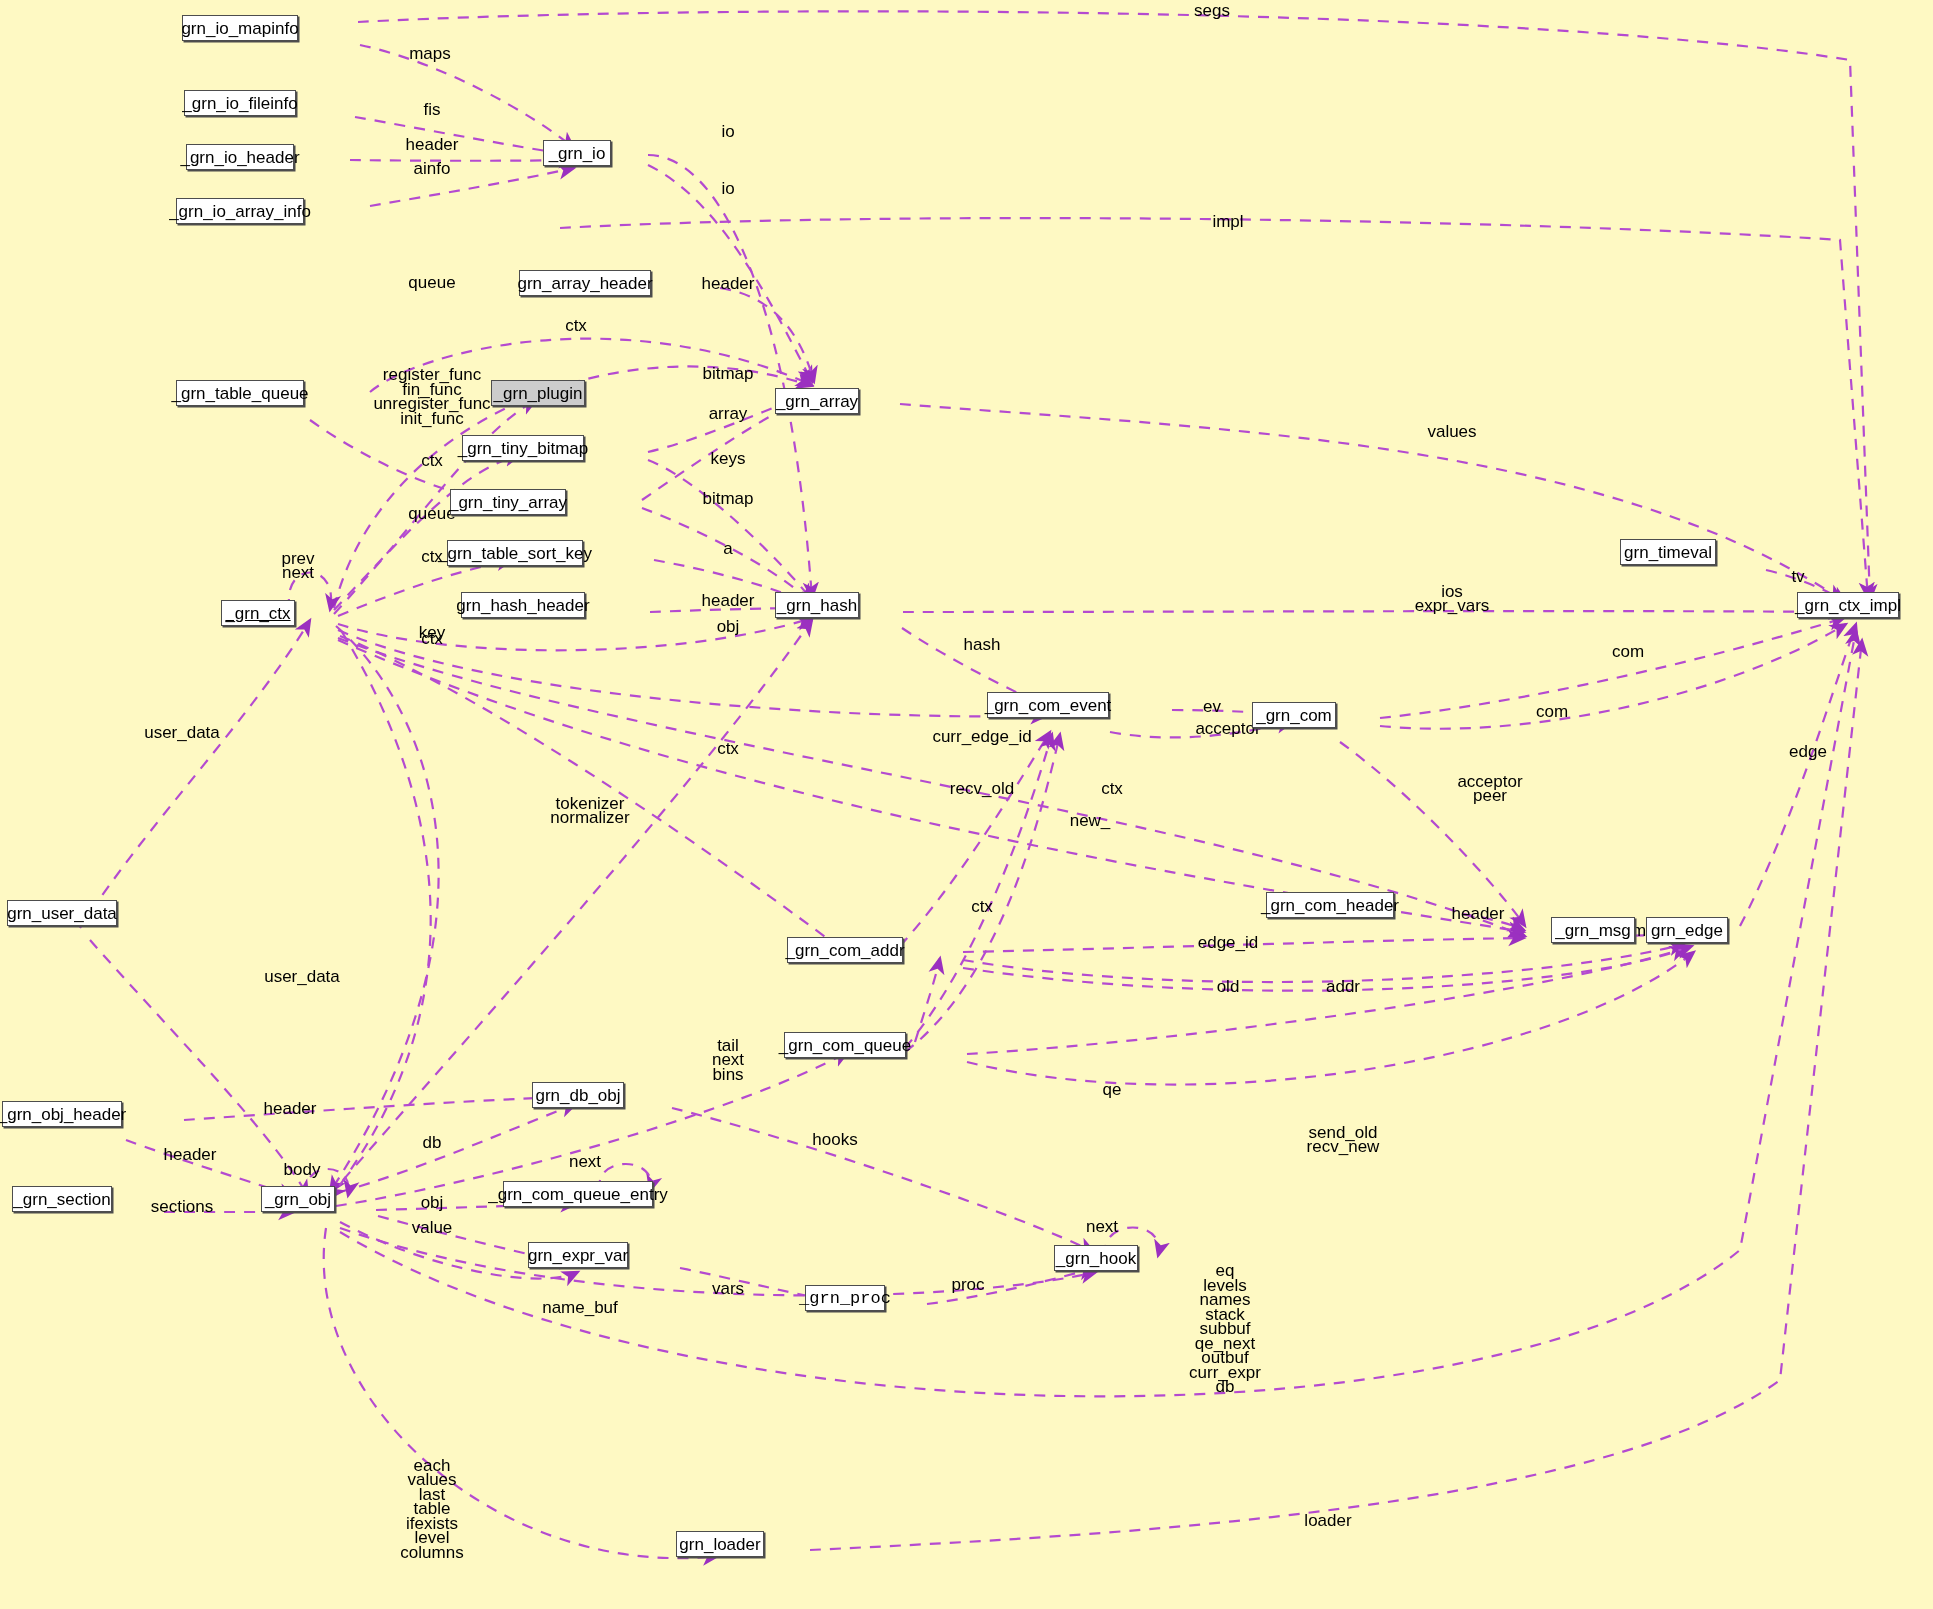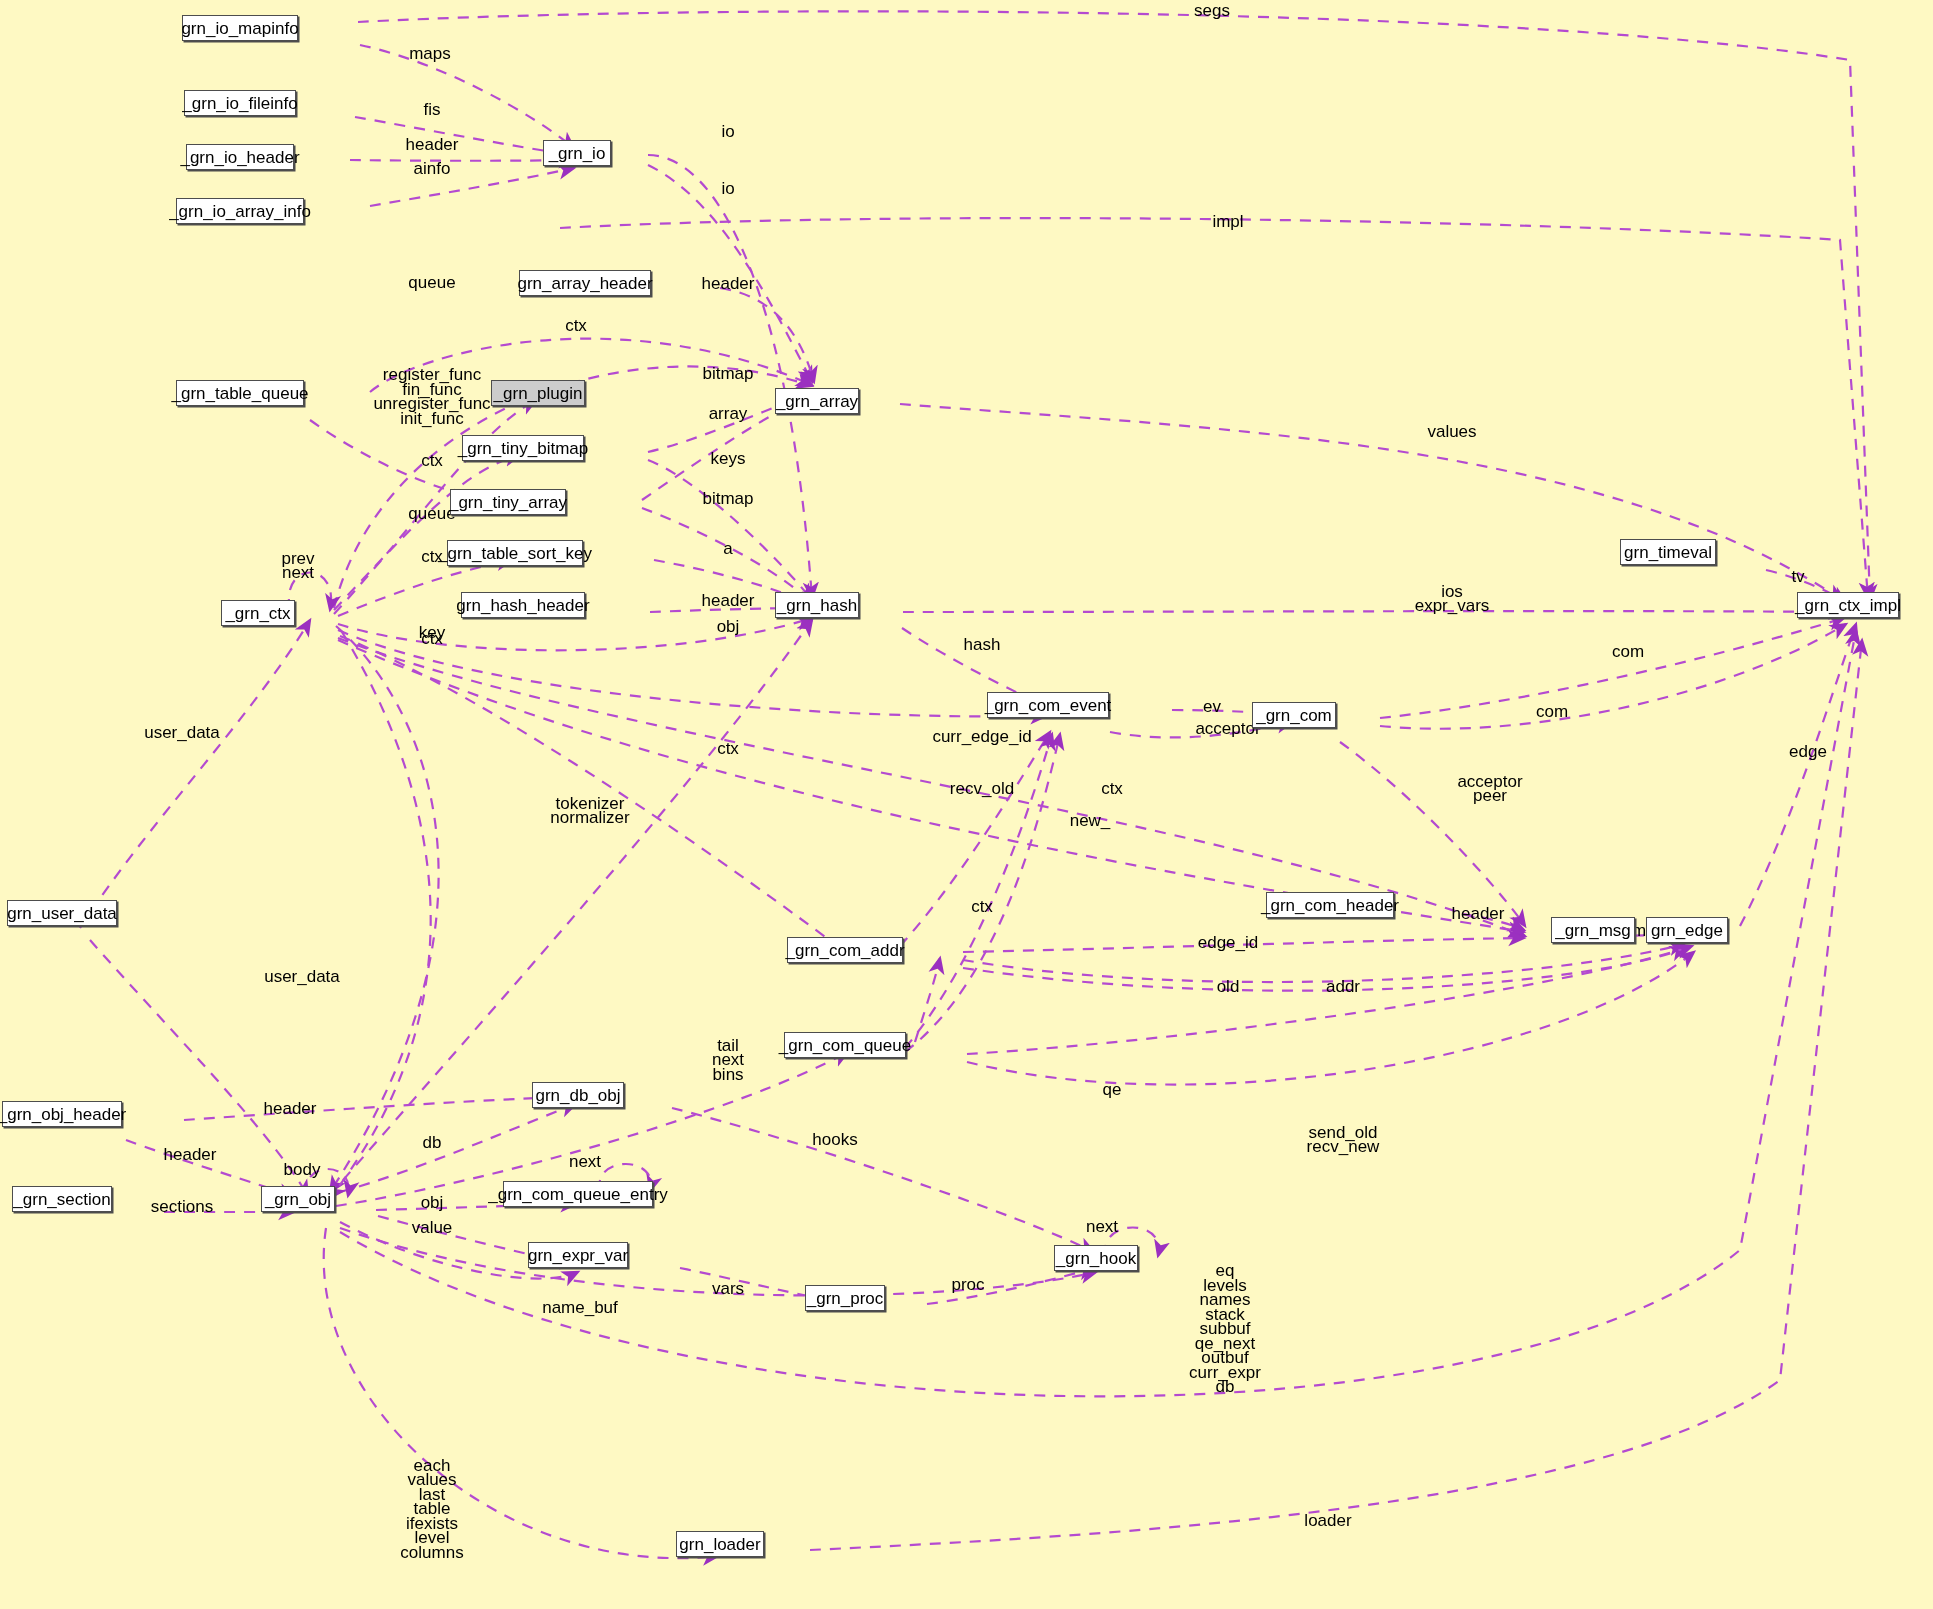--- a/index.html
+++ b/index.html
@@ -242,21 +242,21 @@
       </div>
       <div class="node-box" style="left: 450px; top: 489px; width: 116px; height: 26px;">
         <span>_grn_tiny_array</span>
       </div>
       <div class="node-box" style="left: 447px; top: 540px; width: 136px; height: 26px;">
         <span>_grn_table_sort_key</span>
       </div>
       <div class="node-box" style="left: 461px; top: 592px; width: 124px; height: 26px;">
         <span>grn_hash_header</span>
       </div>
-      <div class="node-box" style="left: 221px; top: 600px; width: 74px; height: 26px;">
+      <div class="node-box" style="left: 221px; top: 600px; width: 74px; height: 26px; text-decoration: underline;">
         <span>_grn_ctx</span>
       </div>
       <div class="node-box" style="left: 775px; top: 592px; width: 84px; height: 26px;">
         <span>_grn_hash</span>
       </div>
       <div class="node-box" style="left: 1620px; top: 539px; width: 96px; height: 26px;">
         <span>grn_timeval</span>
       </div>
       <div class="node-box" style="left: 1797px; top: 592px; width: 102px; height: 26px;">
         <span>_grn_ctx_impl</span>
@@ -299,20 +299,20 @@
       </div>
       <div class="node-box" style="left: 503px; top: 1181px; width: 150px; height: 26px;">
         <span>_grn_com_queue_entry</span>
       </div>
       <div class="node-box" style="left: 528px; top: 1242px; width: 100px; height: 26px;">
         <span>grn_expr_var</span>
       </div>
       <div class="node-box" style="left: 1054px; top: 1245px; width: 84px; height: 26px;">
         <span>_grn_hook</span>
       </div>
-      <div class="node-box" style="left: 805px; top: 1285px; width: 80px; height: 26px;">
+      <div class="node-box" style="left: 805px; top: 1285px; width: 80px; height: 26px; font-family: Liberation Mono, monospace;">
         <span>_grn_proc</span>
       </div>
       <div class="node-box" style="left: 676px; top: 1531px; width: 88px; height: 26px;">
         <span>grn_loader</span>
       </div>
     </div>
 </div>
 
 </body></html>

